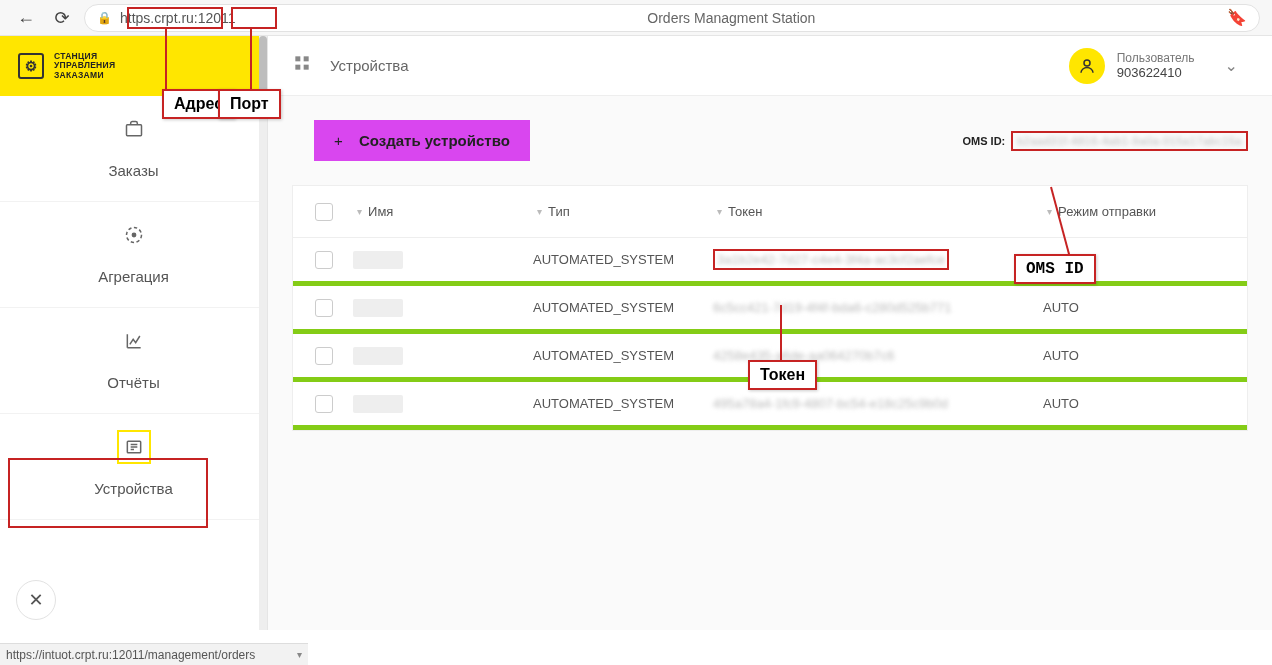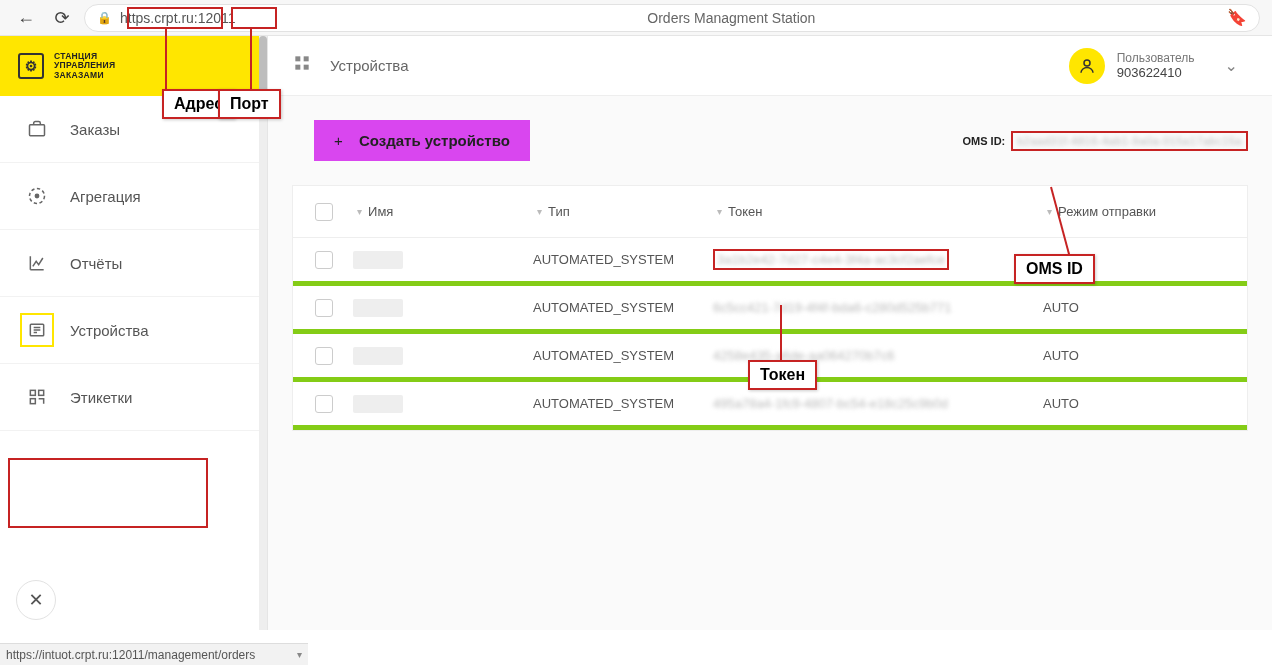--- a/index.html
+++ b/index.html
@@ -18,21 +18,21 @@
   .app { display: flex; height: 594px; }
   .sidebar { width: 268px; border-right: 1px solid #e5e5e5; position: relative; background: #fff; }
   .sidebar-scroll { position: absolute; right: 0; top: 0; bottom: 0; width: 8px; background: #eee; }
   .sidebar-scroll::before { content: ""; display: block; position: absolute; top: 0; height: 80px; width: 8px; background: #bdbdbd; border-radius: 4px; }
 
   .logo-block { background: #ffe600; margin: 0; padding: 14px 18px; display: flex; align-items: center; gap: 10px; height: 60px; }
   .logo-mark { width: 26px; height: 26px; border: 2px solid #333; border-radius: 3px; display: flex; align-items: center; justify-content: center; font-size: 14px; font-weight: bold; }
   .logo-text { font-size: 8.5px; font-weight: bold; line-height: 1.1; letter-spacing: 0.3px; color: #222; }
 
   .nav { display: flex; flex-direction: column; }
-  .nav-item { display: flex; align-items: center; gap: 22px; padding: 22px 26px; font-size: 15px; color: #555; cursor: pointer; border-bottom: 1px solid #f2f2f2; }
+  .nav-item { display: flex; align-items: center; gap: 22px; padding: 22px 26px; font-size: 15px; color: #555; cursor: pointer; border-bottom: 1px solid #f2f2f2; flex-direction: column; }
   .nav-item .ic { width: 22px; height: 22px; display: flex; align-items: center; justify-content: center; color: #666; }
   .nav-item.active { background: #fff; }
   .nav-item.active .ic { outline: 2px solid #ffe600; outline-offset: 4px; }
 
   .close-circle { width: 40px; height: 40px; border: 1px solid #e2e2e2; border-radius: 50%; display: flex; align-items: center; justify-content: center; margin: 16px 0 0 16px; color: #555; font-size: 18px; cursor: pointer; position: absolute; bottom: 10px; }
 
   .main { flex: 1; display: flex; flex-direction: column; background: #fafafa; }
   .topbar { display: flex; align-items: center; height: 60px; background: #fff; border-bottom: 1px solid #eee; padding: 0 24px; gap: 18px; }
   .grid-ic { color: #888; font-size: 18px; }
   .topbar-title { font-size: 15px; color: #666; }
@@ -141,31 +141,20 @@
       <div class="nav-item active">
         <span class="ic">
             <svg viewBox="0 0 24 24" width="20" height="20" fill="none" stroke="currentColor" stroke-width="1.8">
               <rect x="4" y="5" width="16" height="14" rx="1"></rect>
               <line x1="8" y1="9" x2="16" y2="9"></line>
               <line x1="8" y1="12" x2="16" y2="12"></line>
               <line x1="8" y1="15" x2="12" y2="15"></line>
             </svg>
           </span>
         <span>Устройства</span>
-      </div>
-      <div class="nav-item">
-        <span class="ic">
-            <svg viewBox="0 0 24 24" width="20" height="20" fill="none" stroke="currentColor" stroke-width="1.8">
-              <rect x="4" y="4" width="6" height="6"></rect>
-              <rect x="14" y="4" width="6" height="6"></rect>
-              <rect x="4" y="14" width="6" height="6"></rect>
-              <path d="M14 14h6v6"></path>
-            </svg>
-          </span>
-        <span>Этикетки</span>
       </div>
     </nav>
     <div class="close-circle">✕</div>
     <div class="sidebar-scroll"></div>
   </aside>
 
   <div class="active-highlight" style="top:458px; left:8px; width:200px; height:70px;"></div>
 
   <main class="main">
     <div class="topbar">
@@ -272,21 +261,21 @@
           <div>AUTOMATED_SYSTEM</div>
           <div><span class="blur">495a78a4-1fc9-4807-bc54-e18c25c9b0d</span></div>
           <div>AUTO</div>
         </div>
       </div>
     </div>
   </main>
 </div>
 
 <div class="anno-line" style="top:187px; left:1050px; height:70px; transform: rotate(-15deg); transform-origin: top;"></div>
-<div class="callout" style="top:254px; left:1014px;">
+<div class="callout" style="top:254px; left:1014px;font-family:Liberation Mono, monospace;">
     <div class="callout-box">OMS ID</div>
   </div>
 
 <div class="anno-line" style="top:305px; left:780px; height:55px;"></div>
 <div class="callout" style="top:360px; left:748px;">
     <div class="callout-box">Токен</div>
   </div>
 
 <div class="status-hint">
     <span>https://intuot.crpt.ru:12011/management/orders</span>

